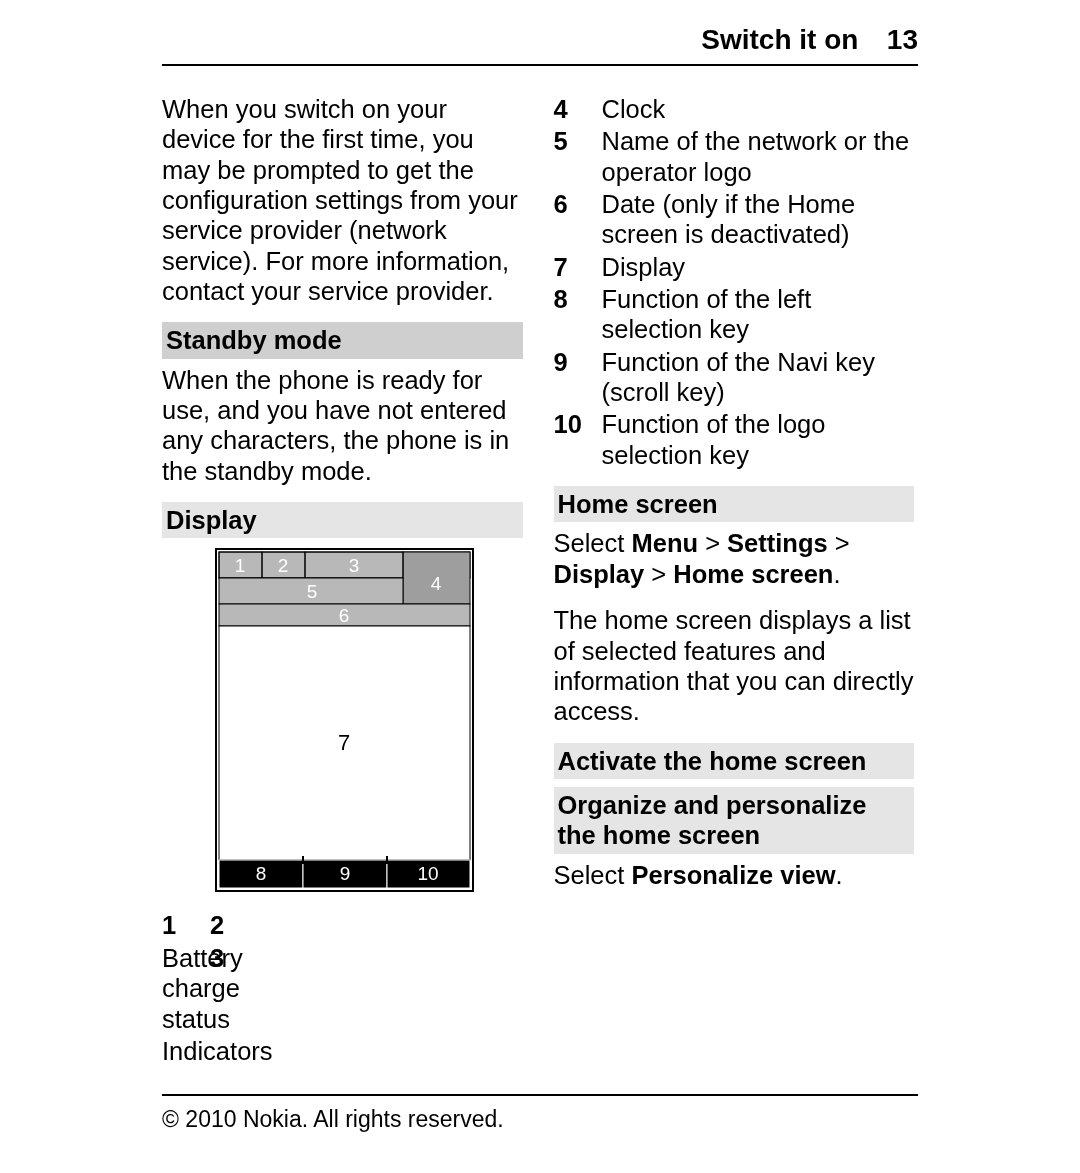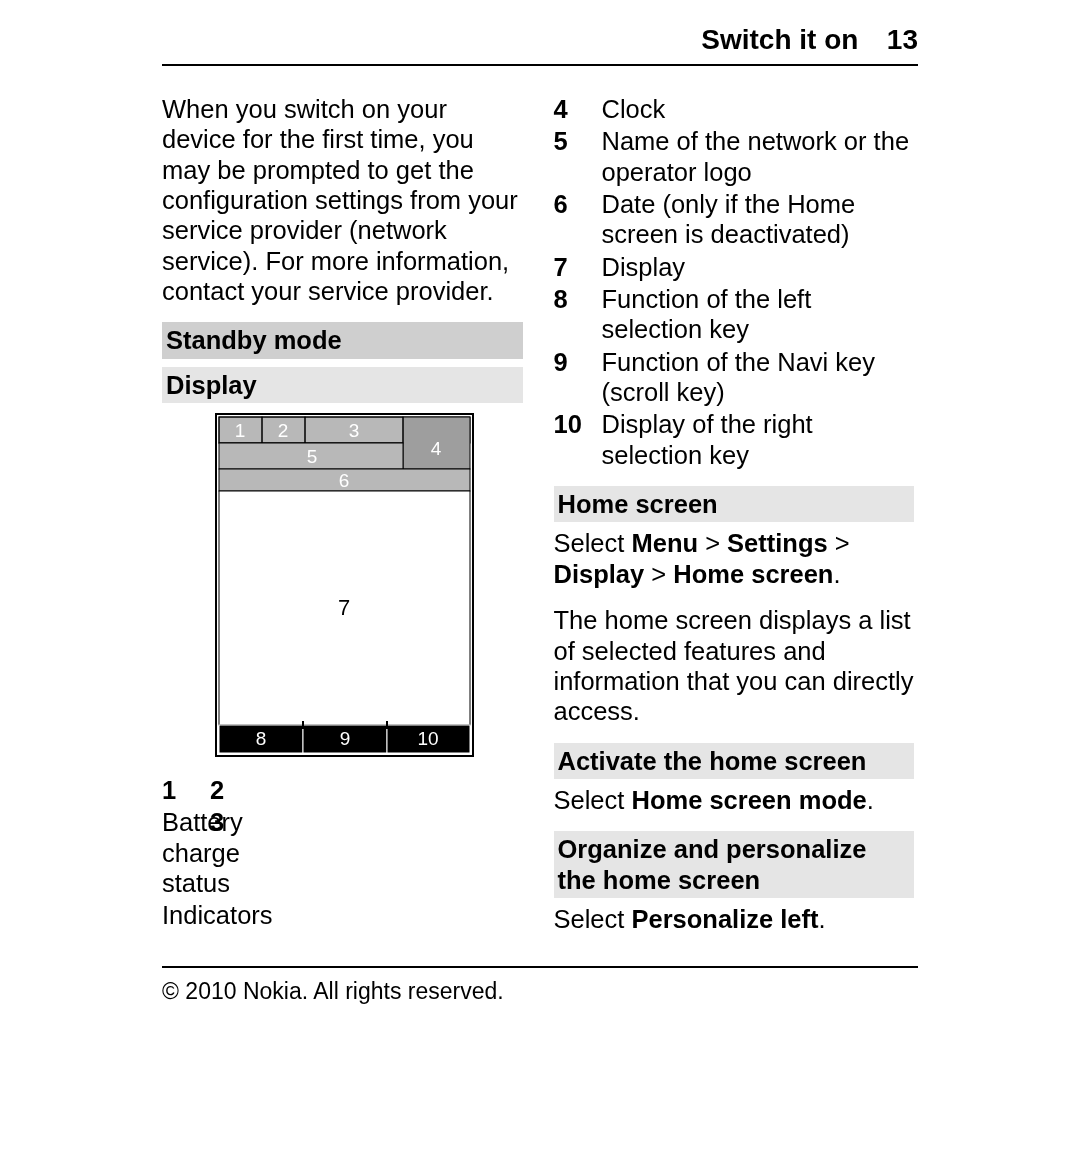--- a/index.html
+++ b/index.html
@@ -102,20 +102,21 @@
     <span class="title">Switch it on</span>
     <span class="pagenum">13</span>
   </div>
 
   <div class="columns">
 
     <div class="col">
       <p>When you switch on your device for the first time, you may be prompted to get the configuration settings from your service provider (network service). For more information, contact your service provider.</p>
 
       <div class="section-heading darker">Standby mode</div>
+      <p>When the phone is ready for use, and you have not entered any characters, the phone is in the standby mode.</p>
 
       <div class="section-heading">Display</div>
 
       <div class="diagram-wrap">
         <svg class="diagram" width="255" height="340" viewBox="0 0 255 340">
 
           <rect x="0" y="0" width="255" height="340" fill="#fff" stroke="none"></rect>
 
           <rect x="2" y="2" width="251" height="26" fill="#b8b8b8" stroke="#000" stroke-width="1"></rect>
 
@@ -178,40 +179,37 @@
         <div class="num">7</div>
         <div>Display</div>
 
         <div class="num">8</div>
         <div>Function of the left selection key</div>
 
         <div class="num">9</div>
         <div>Function of the Navi key (scroll key)</div>
 
         <div class="num">10</div>
-        <div>Display of the right selection key</div>
+        <div>Function of the logo selection key</div>
       </div>
 
 
       <div class="section-heading">Home screen</div>
       <p>
         <span>Select </span><span class="bold">Menu</span><span> &gt; </span><span class="bold">Settings</span><span> &gt; </span><br>
         <span class="bold">Display</span><span> &gt; </span><span class="bold">Home screen</span><span>.</span>
       </p>
 
       <p>The home screen displays a list of selected features and information that you can directly access.</p>
 
       <div class="section-heading">Activate the home screen</div>
-      <p>
-        <span>Select </span><span class="bold">Home screen mode</span><span>.</span>
-      </p>
 
       <div class="section-heading">Organize and personalize the home screen</div>
       <p style="margin-bottom:4px;">
-        <span>Select </span><span class="bold">Personalize left</span><span>.</span>
+        <span>Select </span><span class="bold">Personalize view</span><span>.</span>
       </p>
     </div>
   </div>
 
   <div class="footer-rule">
     <div class="footer">© 2010 Nokia. All rights reserved.</div>
   </div>
 
 </div>
 

